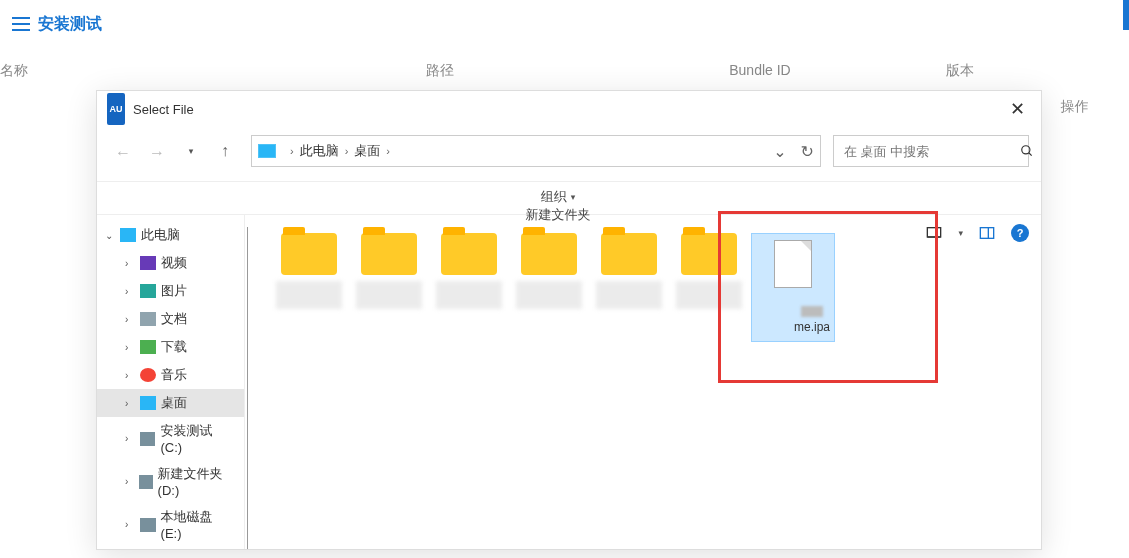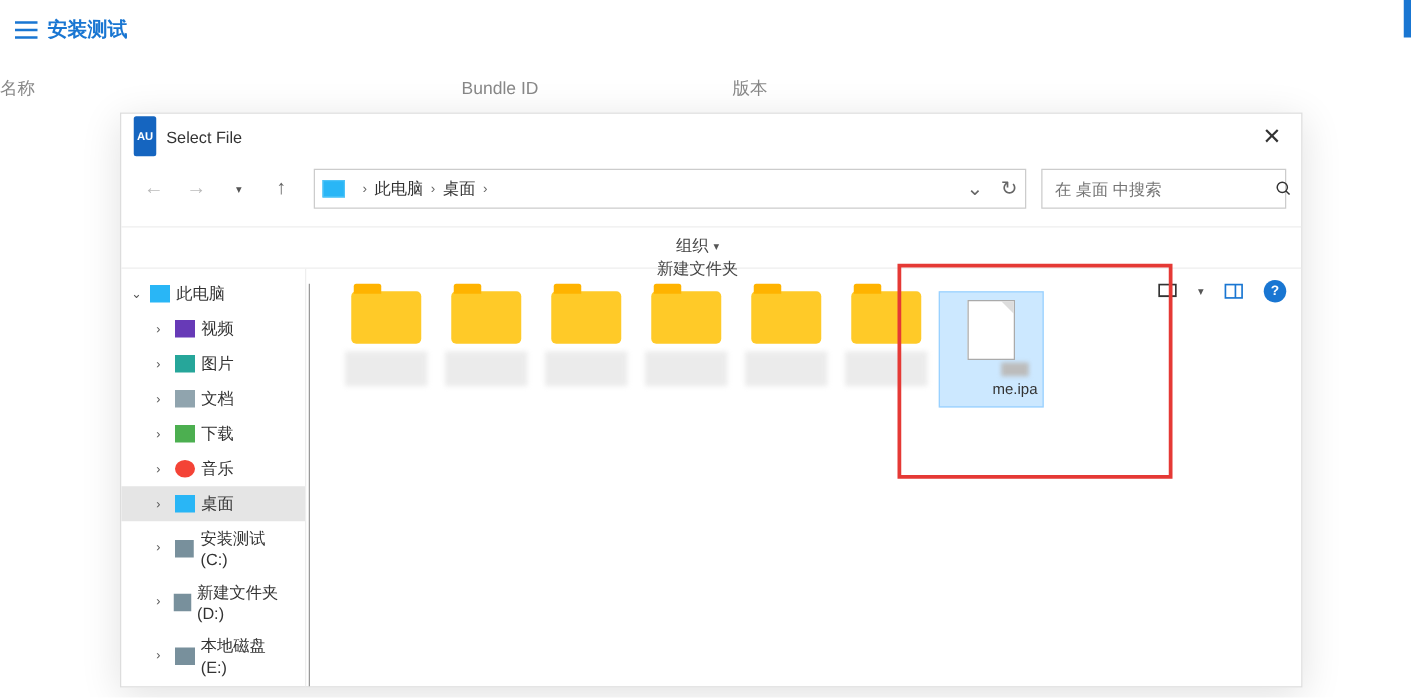--- a/index.html
+++ b/index.html
@@ -71,41 +71,42 @@
 
 .files { flex: 1; padding: 18px 20px; position: relative; }
 .file-row { display: flex; gap: 4px; }
 .file-item { width: 76px; display: flex; flex-direction: column; align-items: center; }
 .folder-ic { width: 56px; height: 42px; background: #ffca28; border-radius: 4px; position: relative; }
 .folder-ic::before { content: ""; position: absolute; top: -6px; left: 2px; width: 22px; height: 8px; background: #ffb300; border-radius: 2px 2px 0 0; }
 .file-label { font-size: 12px; color: #333; margin-top: 6px; height: 28px; width: 66px; background: #cfcfcf; opacity: 0.4; filter: blur(2px); }
 .ipa-item { width: 84px; padding: 6px 2px; background: #cce8ff; border: 1px solid #99d1ff; display: flex; flex-direction: column; align-items: center; }
 .ipa-ic { width: 38px; height: 48px; background: #fff; border: 1px solid #aaa; position: relative; }
 .ipa-ic::before { content: ""; position: absolute; right: 0; top: 0; border-left: 10px solid transparent; border-top: 10px solid #ddd; }
-.ipa-name { font-size: 12px; color: #333; margin-top: 0; text-align: center; line-height: 1.3; padding-left: 38px; }
+.ipa-name { font-size: 12px; color: #333; margin-top: 16px; text-align: center; line-height: 1.3; padding-left: 38px; }
 .ipa-blur { display: inline-block; width: 22px; height: 11px; background: #bcbcbc; filter: blur(1.5px); vertical-align: middle; }
 .highlight-box { position: absolute; border: 3px solid #e53935; left: 467px; top: -4px; width: 220px; height: 172px; pointer-events: none; }
 .dropdown-caret { font-size: 9px; color: #555; }
 svg { display: block; }
 </style>
 </head>
 <body>
 
 <div class="app-header">
   <div class="hamburger">
       <span></span>
       <span></span>
       <span></span>
     </div>
   <div class="app-title">安装测试</div>
   <div class="blue-tab"></div>
 </div>
 
 <div class="columns-row">
   <div class="col-name">名称</div>
+  <div class="col-path">路径</div>
   <div class="col-bundle">Bundle ID</div>
   <div class="col-ver">版本</div>
   <div class="col-op">操作</div>
 </div>
 
 <div class="dialog">
   <div class="dlg-titlebar">
     <div class="au-badge">AU</div>
     <div class="dlg-title">Select File</div>
     <div class="dlg-close">✕</div>

